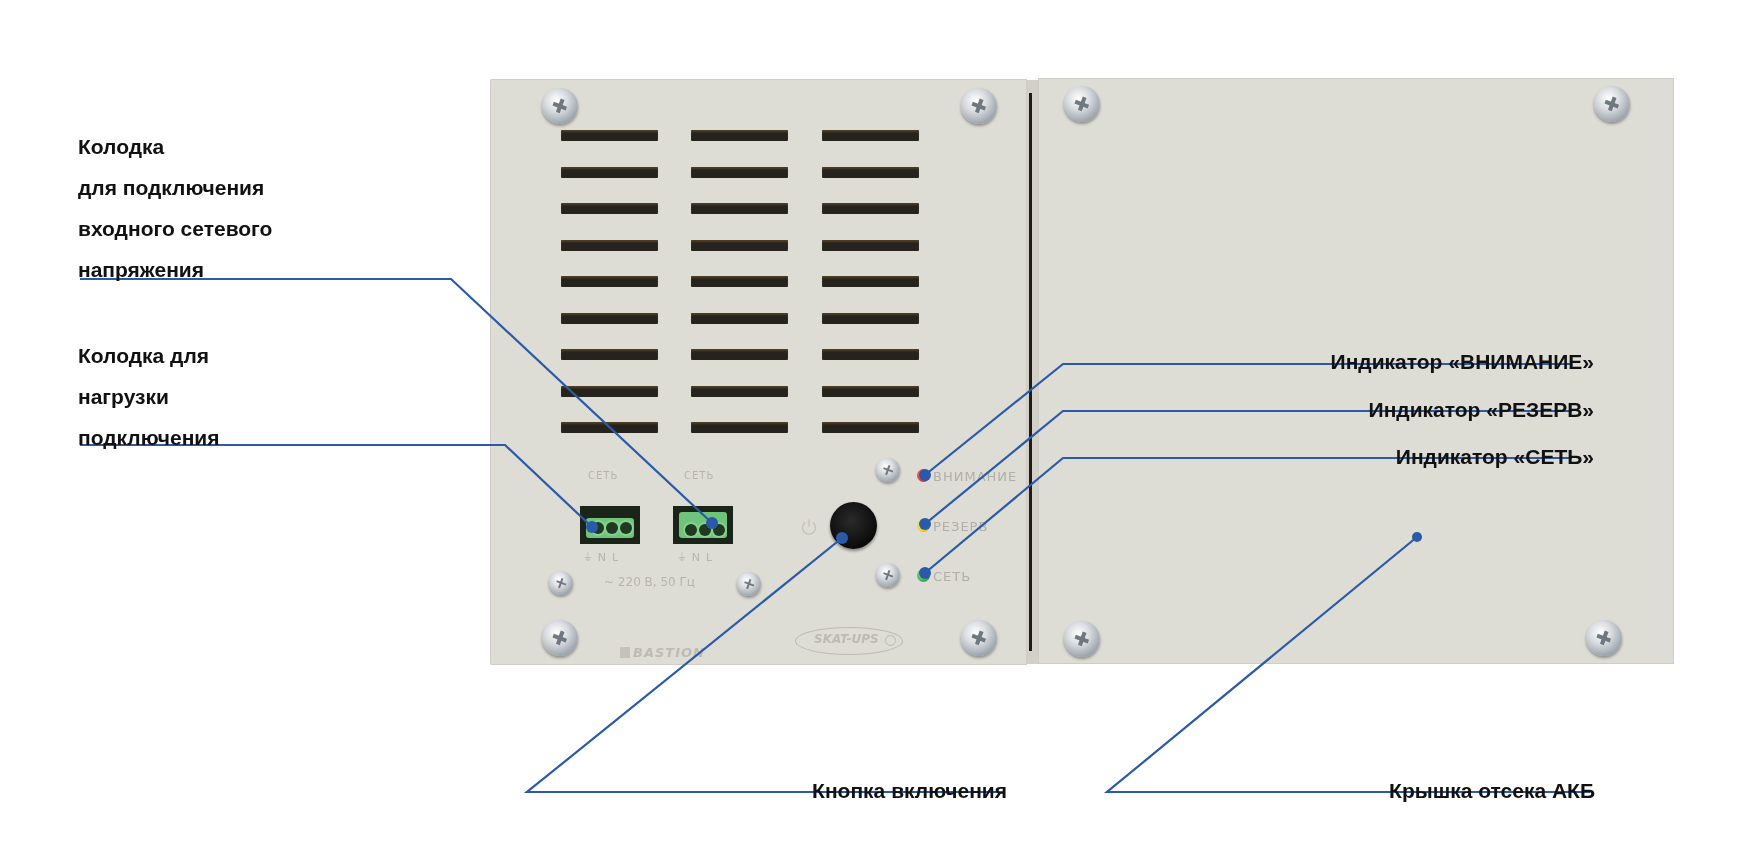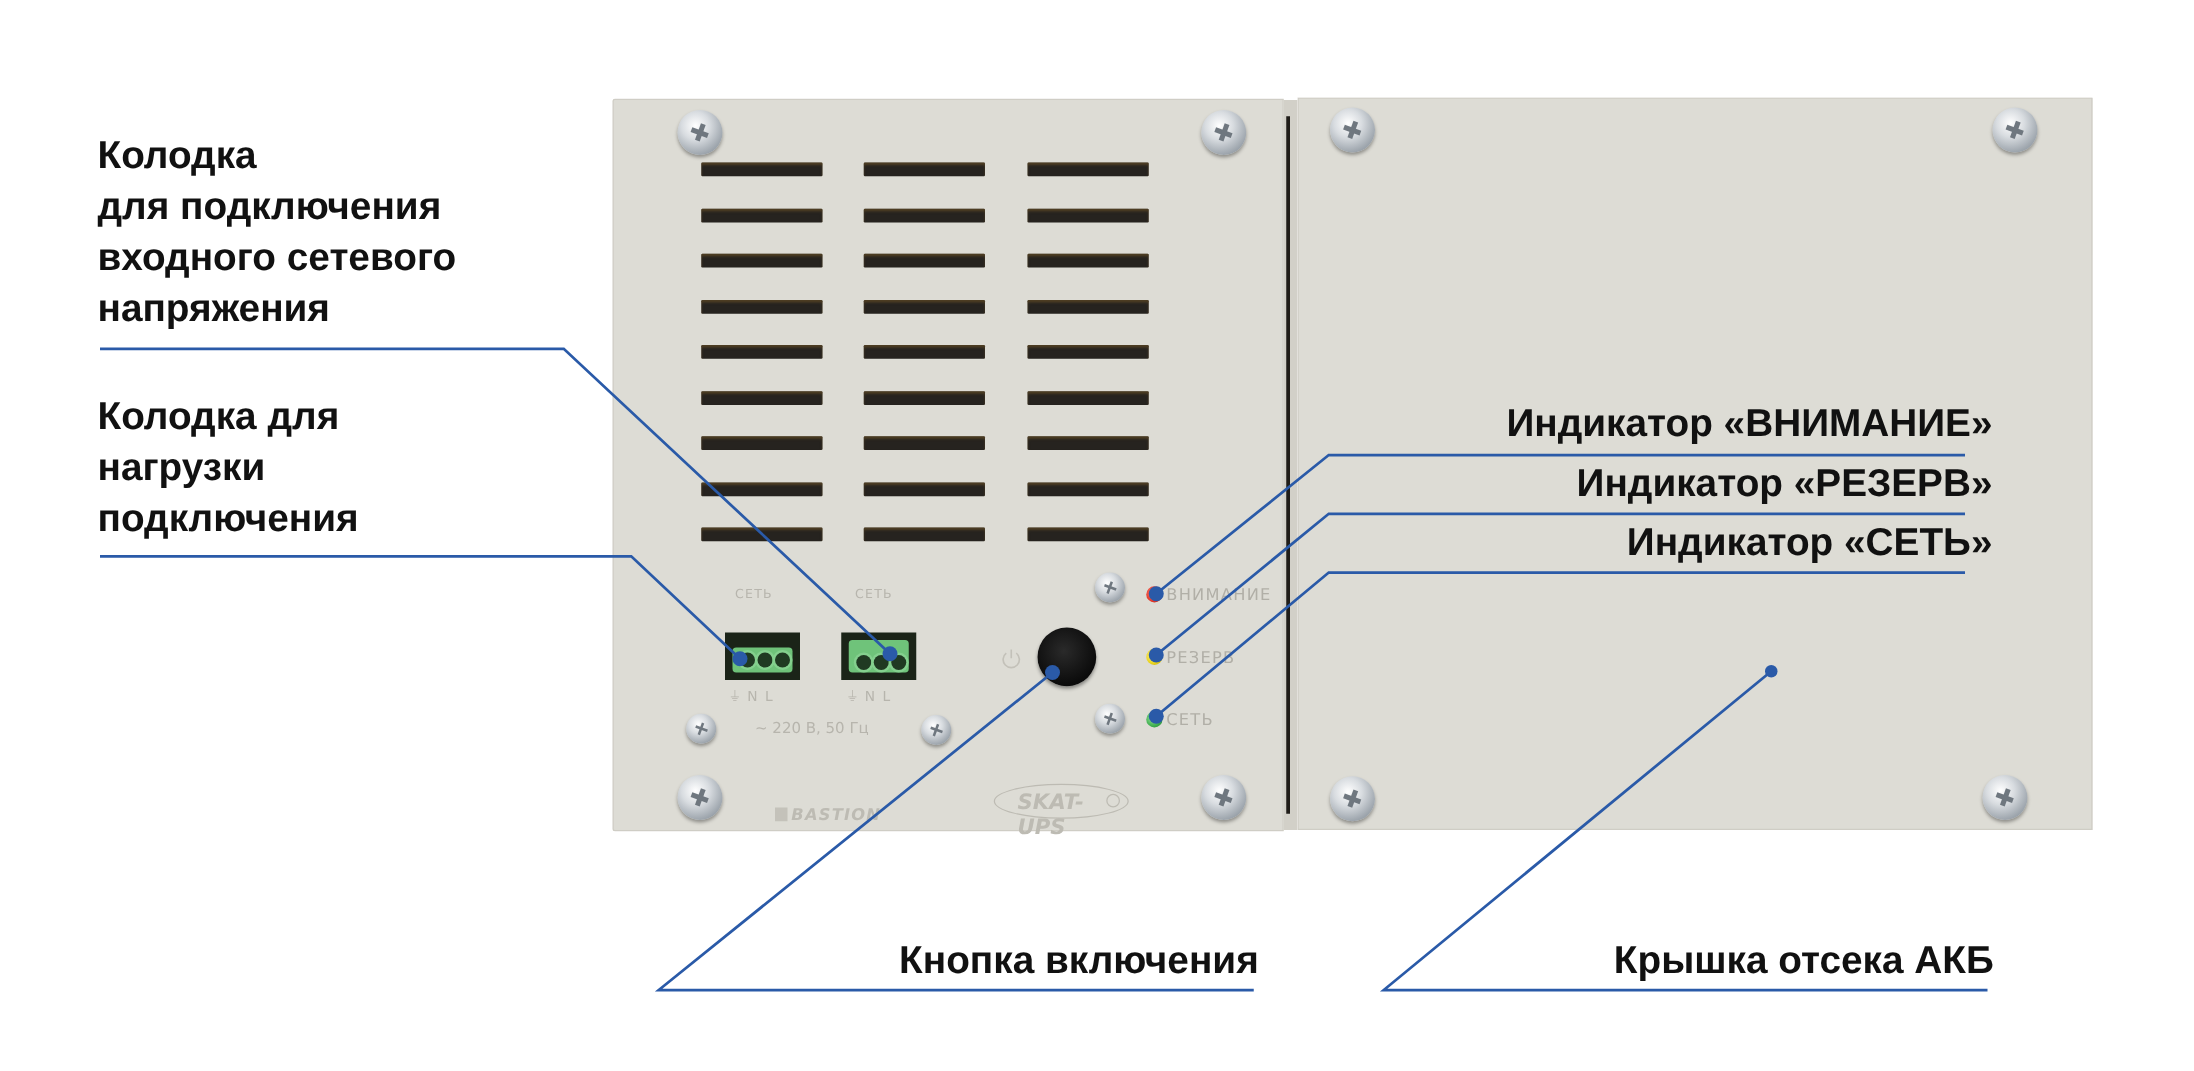--- a/index.html
+++ b/index.html
@@ -20,23 +20,23 @@
   .terminal{position:absolute;left:6px;top:12px;width:48px;height:20px;background:#6fc37a;border-radius:3px;}
   .pin{position:absolute;top:16px;width:12px;height:12px;border-radius:50%;background:#203a22;box-shadow:0 0 0 2px #84d08e;}
   .faint{position:absolute;color:#b7b5ad;font-size:10px;letter-spacing:1px;}
   .ledlbl{position:absolute;color:#b1afa7;font-size:13px;letter-spacing:1px;}
   .led{position:absolute;width:13px;height:13px;border-radius:50%;}
   .pwr-btn{position:absolute;left:830px;top:502px;width:47px;height:47px;border-radius:50%;background:radial-gradient(circle at 45% 40%,#2a2a2a,#0b0b0b 70%);box-shadow:0 2px 3px rgba(0,0,0,.4);}
   .pwr-icon{position:absolute;left:800px;top:518px;width:18px;height:18px;}
   .brand{position:absolute;left:620px;top:645px;color:#bdbbb3;font-style:italic;font-weight:bold;font-size:13px;letter-spacing:1px;}
   .brand-flag{display:inline-block;width:10px;height:11px;background:#c4c2ba;margin-right:3px;vertical-align:-1px;}
   .model{position:absolute;left:795px;top:627px;width:106px;height:26px;border:1px solid #bdbbb3;border-radius:50%;}
-  .model span{position:absolute;left:18px;top:4px;color:#bdbbb3;font-style:italic;font-weight:bold;font-size:17px;}
+  .model span{position:absolute;left:18px;top:4px;color:#bdbbb3;font-style:italic;font-weight:bold;font-size:12px;}
   .model-ico{position:absolute;right:6px;top:7px;width:9px;height:9px;border:1px solid #bdbbb3;border-radius:50%;}
-  .callout{position:absolute;font-family:"Liberation Sans","DejaVu Sans",sans-serif;font-weight:bold;color:#111;font-size:31px;line-height:41px;white-space:nowrap;}
+  .callout{position:absolute;font-family:"Liberation Sans","DejaVu Sans",sans-serif;font-weight:bold;color:#111;font-size:21px;line-height:41px;white-space:nowrap;margin-top:23px;}
   .right{text-align:right;}
   svg.lines{position:absolute;left:0;top:0;}
 </style>
 </head>
 <body>
 
 <div class="panel panel-left"></div>
 <div class="hinge"></div>
 <div class="hinge-line"></div>
 <div class="panel panel-right"></div>

